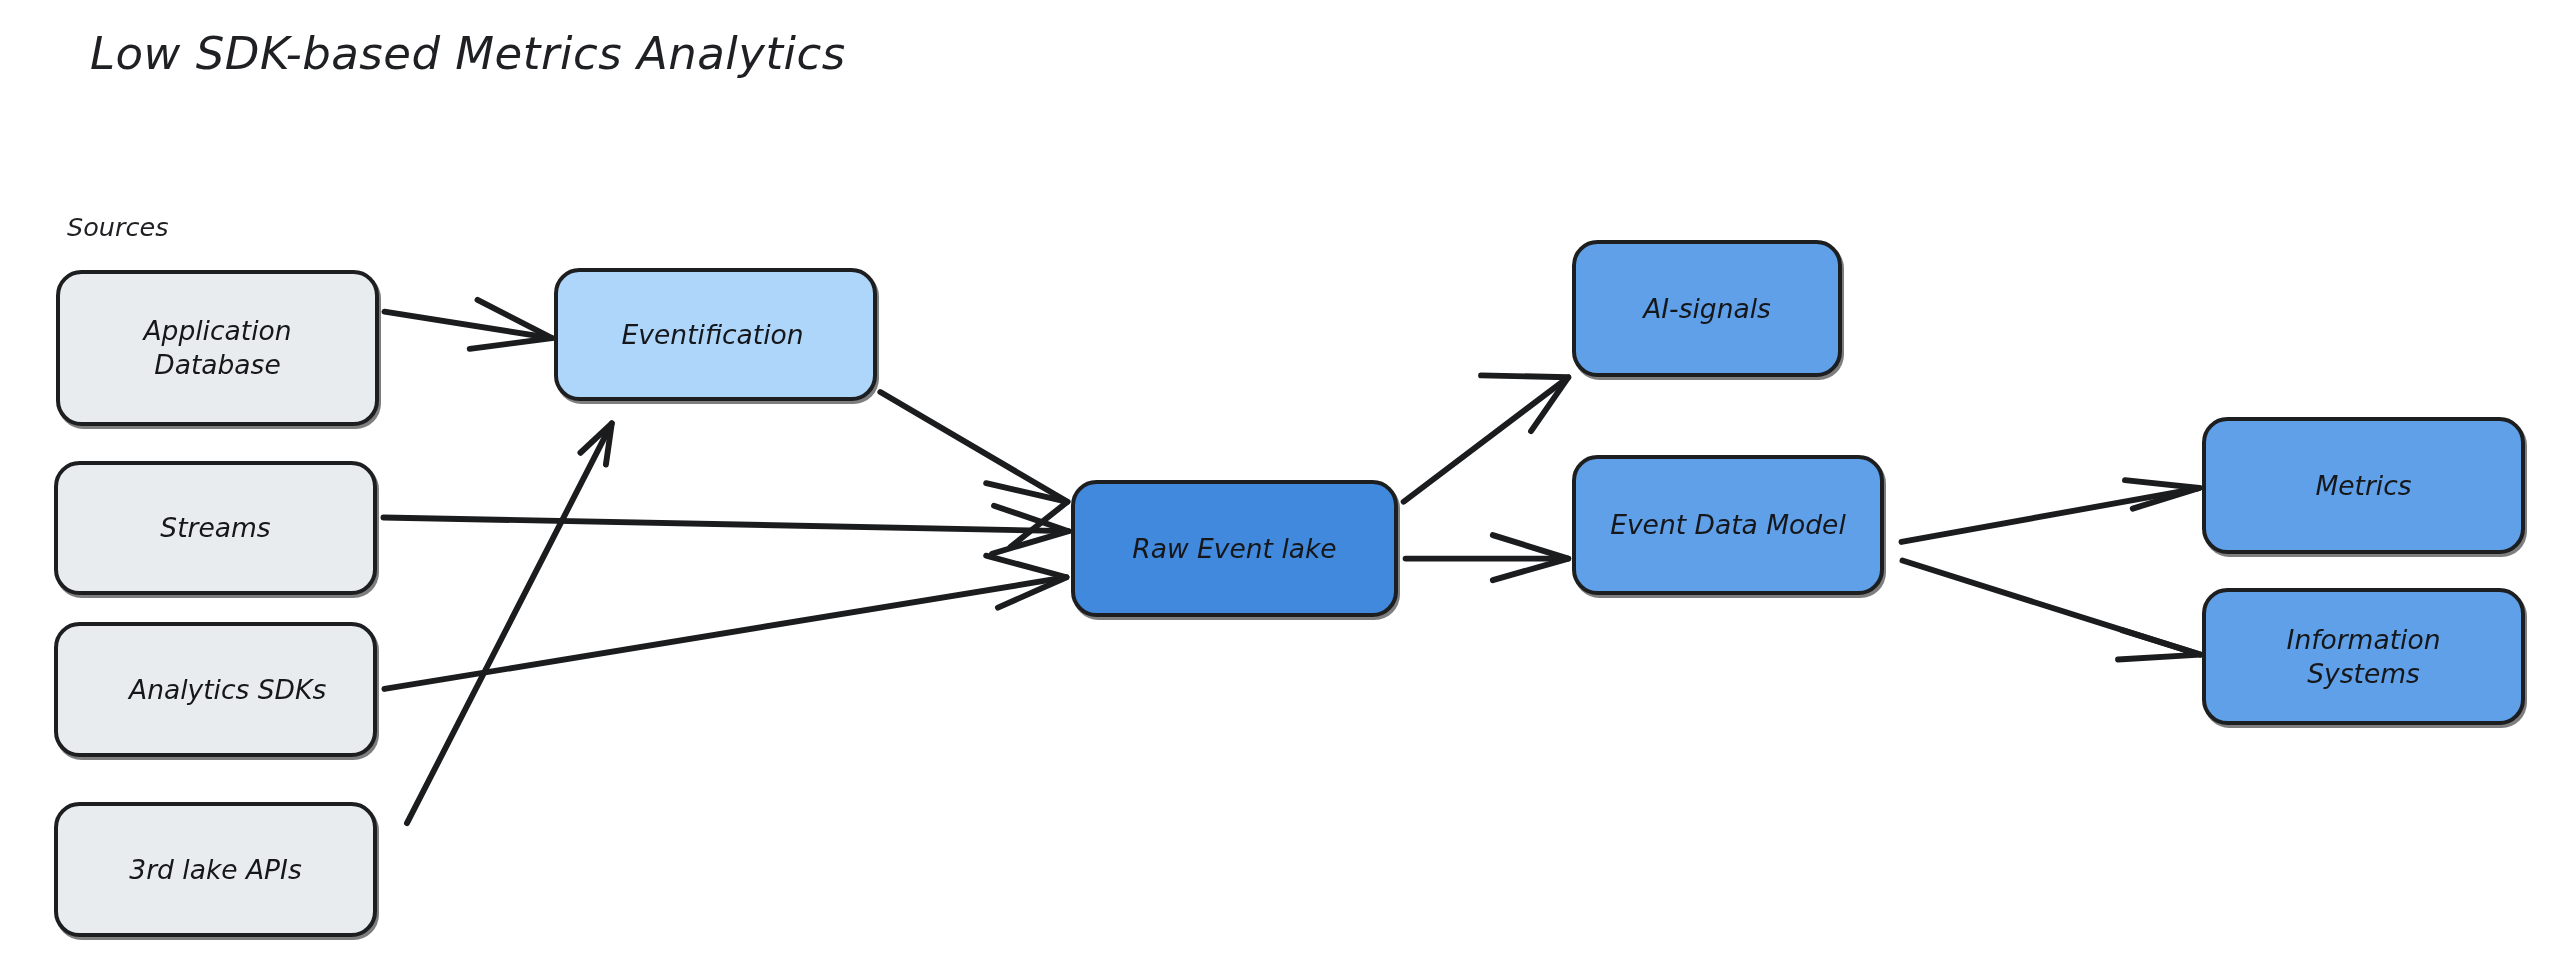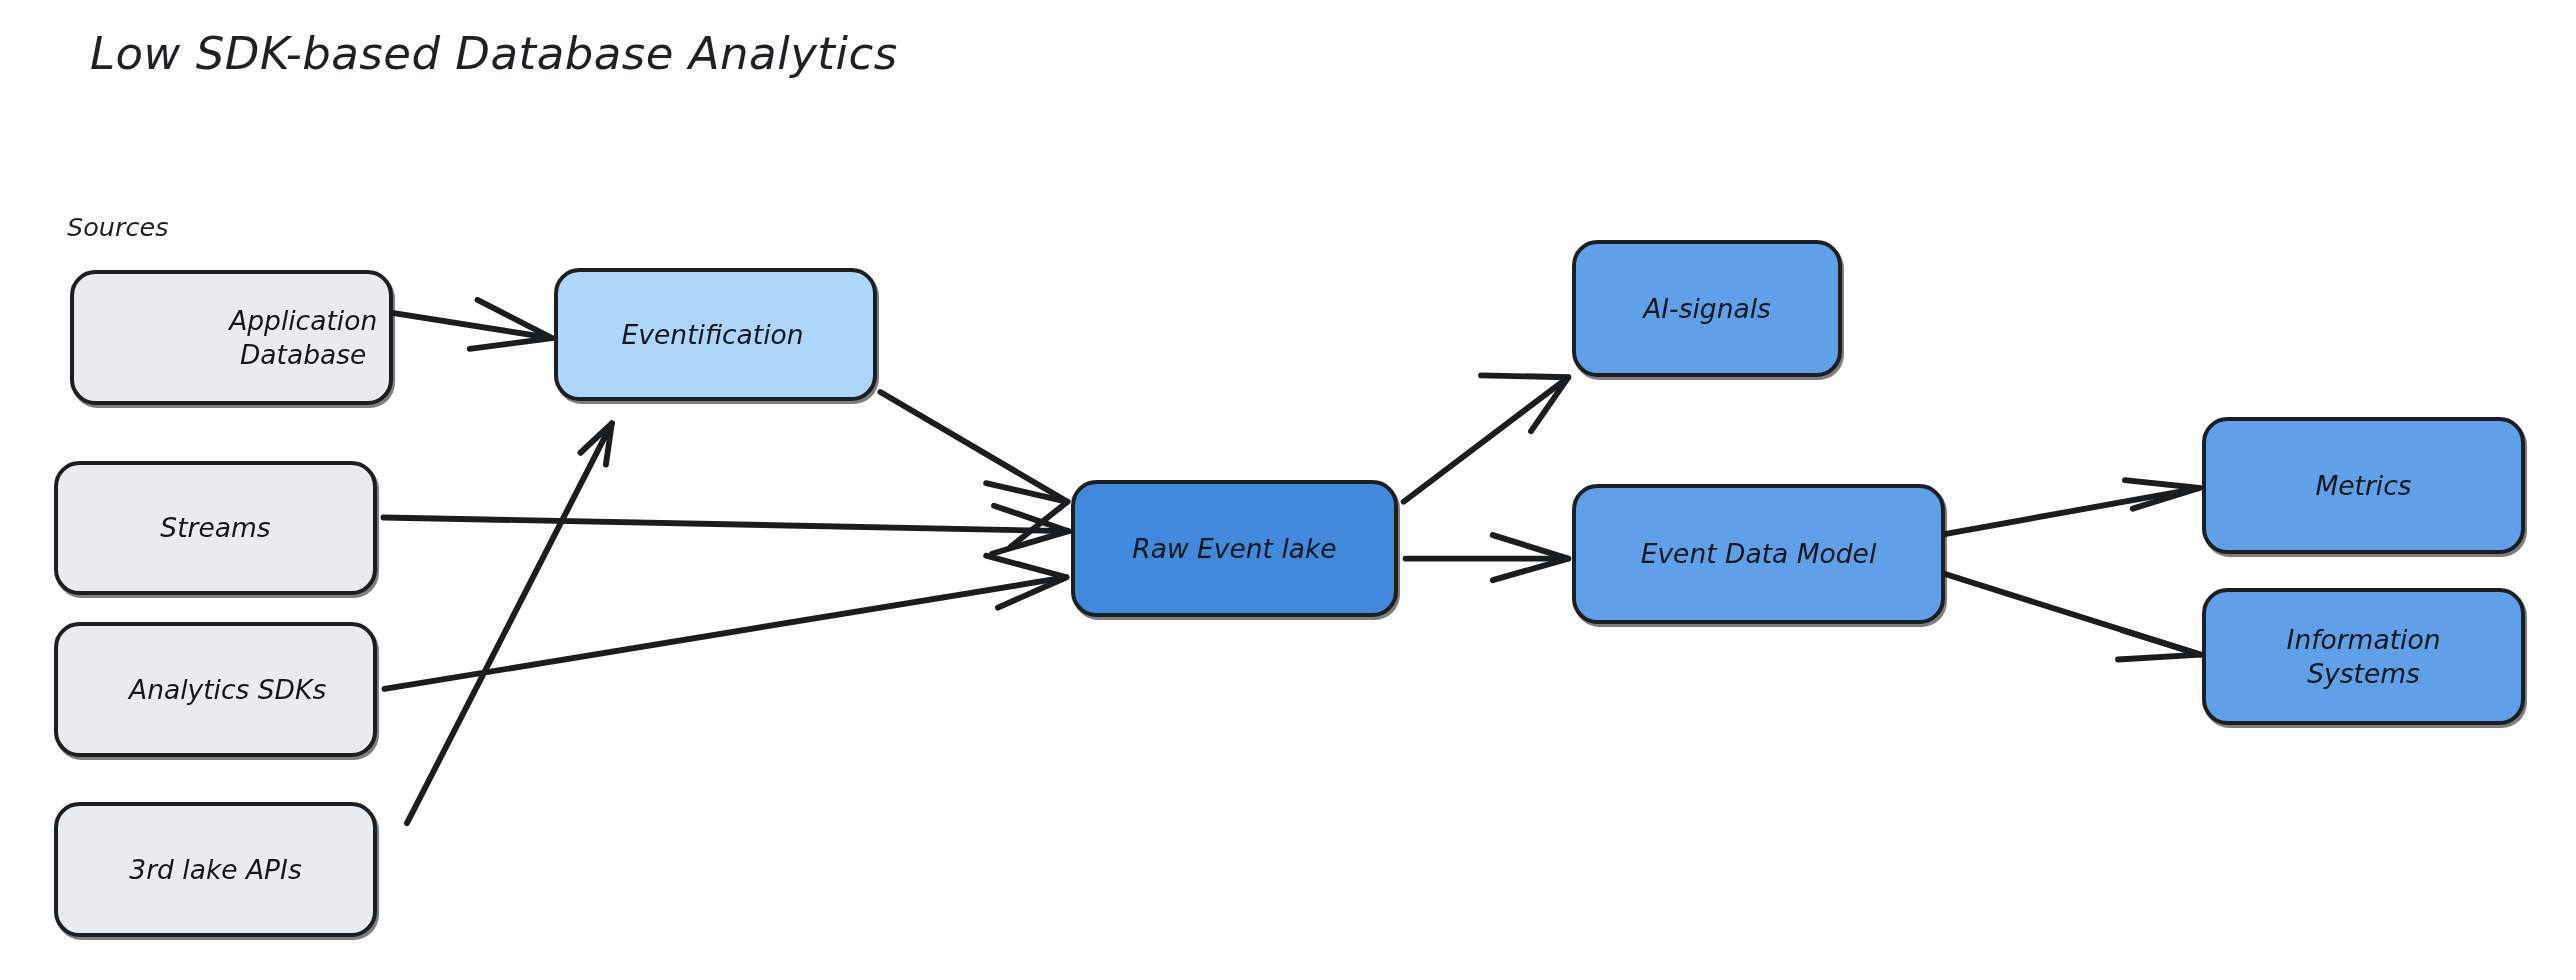--- a/index.html
+++ b/index.html
@@ -81,21 +81,21 @@
     stroke-width: 6;
     stroke-linecap: round;
     stroke-linejoin: round;
   }
 </style>
 </head>
 <body>
 
 <div id="canvas">
 
-  <div id="diagram-title">Low SDK-based Database Analytics</div>
+  <div id="diagram-title">Low SDK-based Metrics Analytics</div>
 
   <div id="sources-label">Sources</div>
 
   <svg id="edges" viewBox="0 0 2628 1000" xmlns="http://www.w3.org/2000/svg">
 
     <g>
       <path class="edge-path" d="M 392 318 L 563 345"></path>
       <path class="edge-head" d="M 487 306 L 563 345 L 479 356"></path>
     </g>
 
@@ -133,21 +133,21 @@
       <path class="edge-path" d="M 1940 553 L 2244 498"></path>
       <path class="edge-head" d="M 2168 490 L 2244 498 L 2176 519"></path>
     </g>
 
     <g>
       <path class="edge-path" d="M 1941 572 L 2245 668"></path>
       <path class="edge-head" d="M 2165 643 L 2245 668 L 2161 673"></path>
     </g>
   </svg>
 
-  <div class="node fill-gray" style="left:70px; top:270px; width:323px; height:135px;justify-content:flex-end;">
+  <div class="node fill-gray" style="left:56px; top:270px; width:323px; height:156px;">
     <span class="label">Application
 Database</span>
   </div>
 
   <div class="node fill-gray" style="left:54px; top:461px; width:323px; height:134px;">
     <span class="label">Streams</span>
   </div>
 
   <div class="node fill-gray" style="left:54px; top:622px; width:323px; height:135px;padding-left:36px;">
     <span class="label">Analytics SDKs</span>
@@ -162,21 +162,21 @@
   </div>
 
   <div class="node fill-dblue" style="left:1071px; top:480px; width:327px; height:137px;">
     <span class="label">Raw Event lake</span>
   </div>
 
   <div class="node fill-mblue" style="left:1572px; top:240px; width:270px; height:137px;">
     <span class="label">AI-signals</span>
   </div>
 
-  <div class="node fill-mblue" style="left:1572px; top:484px; width:373px; height:140px;">
+  <div class="node fill-mblue" style="left:1572px; top:455px; width:312px; height:140px;">
     <span class="label">Event Data Model</span>
   </div>
 
   <div class="node fill-mblue" style="left:2202px; top:417px; width:323px; height:137px;">
     <span class="label">Metrics</span>
   </div>
 
   <div class="node fill-mblue" style="left:2202px; top:588px; width:323px; height:137px;">
     <span class="label">Information
 Systems</span>

